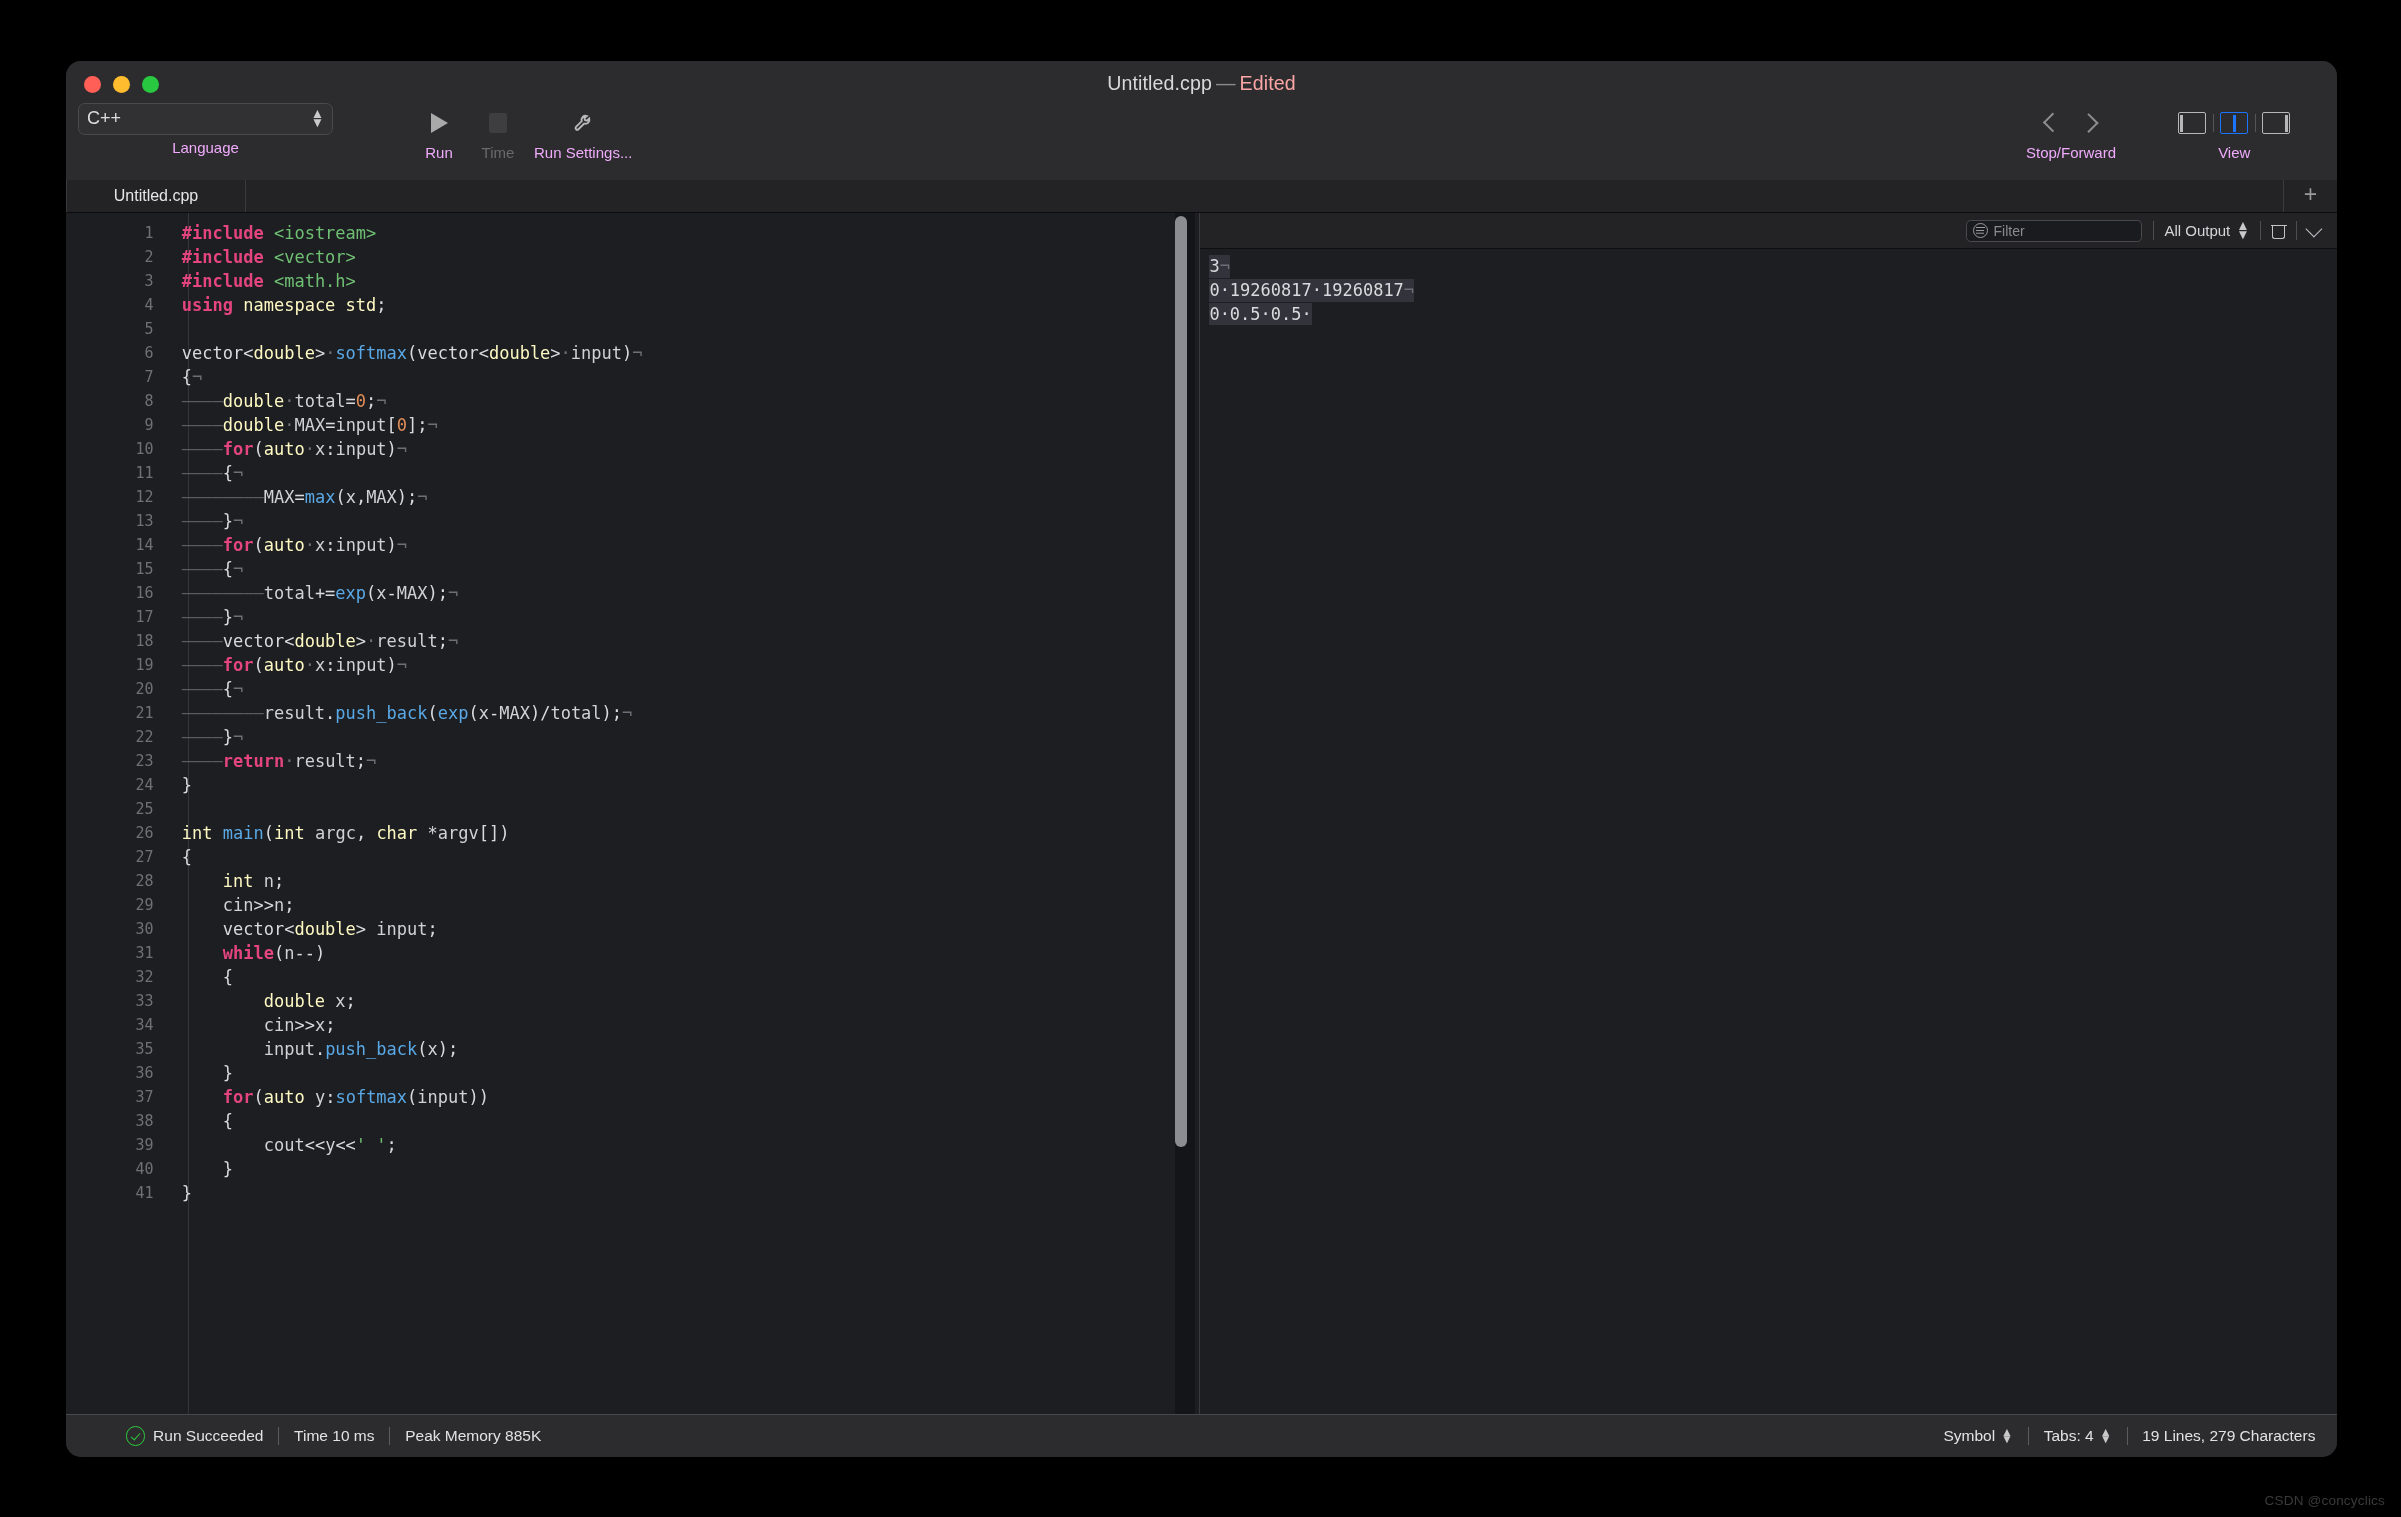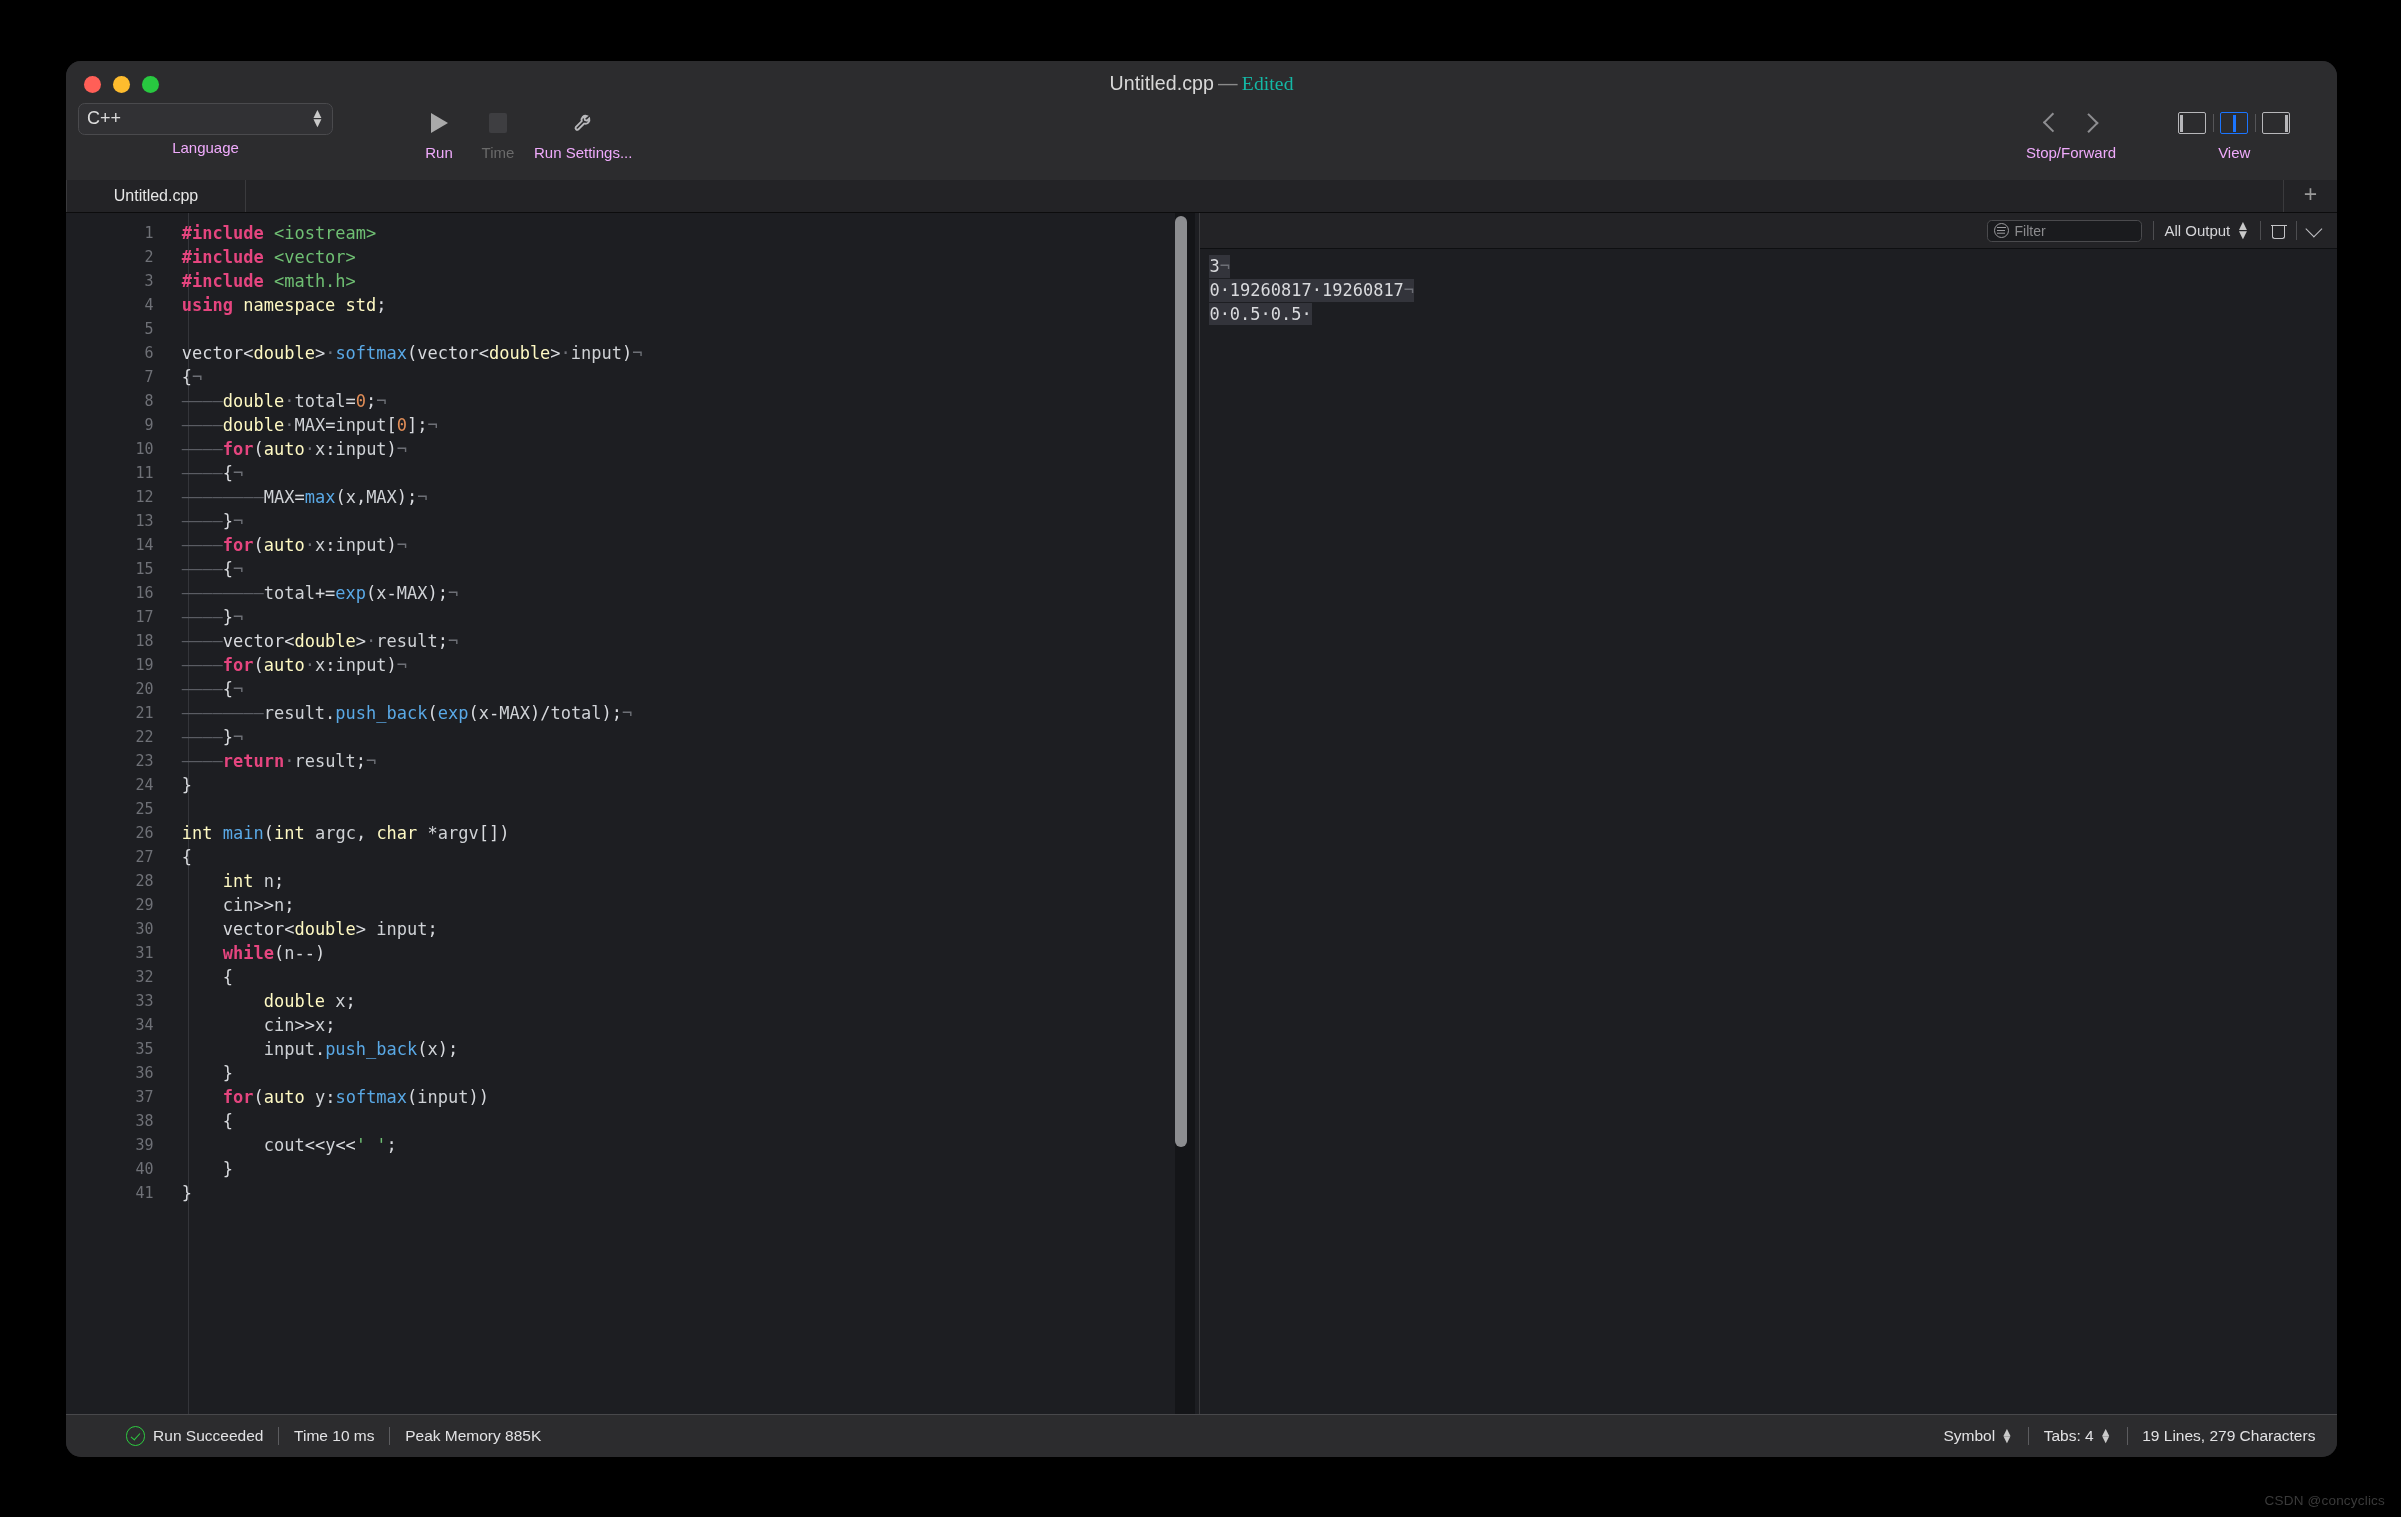--- a/index.html
+++ b/index.html
@@ -52,21 +52,21 @@
 
   #win-title {
     position: absolute;
     left: 0; right: 0;
     text-align: center;
     font-size: 19.6px;
     color: #d8d8d8;
     letter-spacing: 0.1px;
   }
   #win-title .dash { color: #8a8a8a; margin: 0 4px; }
-  #win-title .edited { color: #14b8a6; font-family: Liberation Serif, serif; }
+  #win-title .edited { color: #fca5a5; }
 
   
   #toolbar {
     flex: 0 0 74px;
     height: 74px;
     background: #2c2c2e;
     position: relative;
     display: flex;
     align-items: flex-start;
   }
@@ -298,21 +298,21 @@
     flex: 0 0 35px;
     display: flex;
     align-items: center;
     justify-content: flex-end;
     padding-right: 17.5px;
     gap: 0;
     border-bottom: 0.7px solid #0e0f11;
     background: #232326;
   }
   #filter-box {
-    width: 155px;
+    width: 176px;
     height: 22px;
     background: #1a1b1e;
     border: 0.7px solid #4a4a4d;
     border-radius: 4.7px;
     display: flex;
     align-items: center;
     padding: 0 6px;
     box-sizing: border-box;
     gap: 5.4px;
   }

